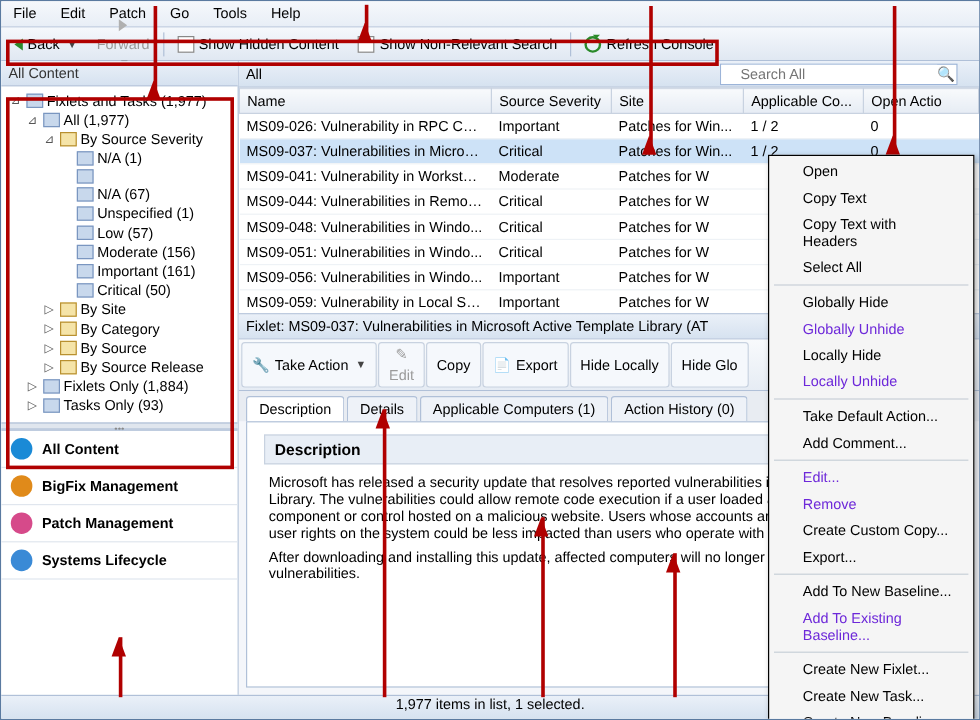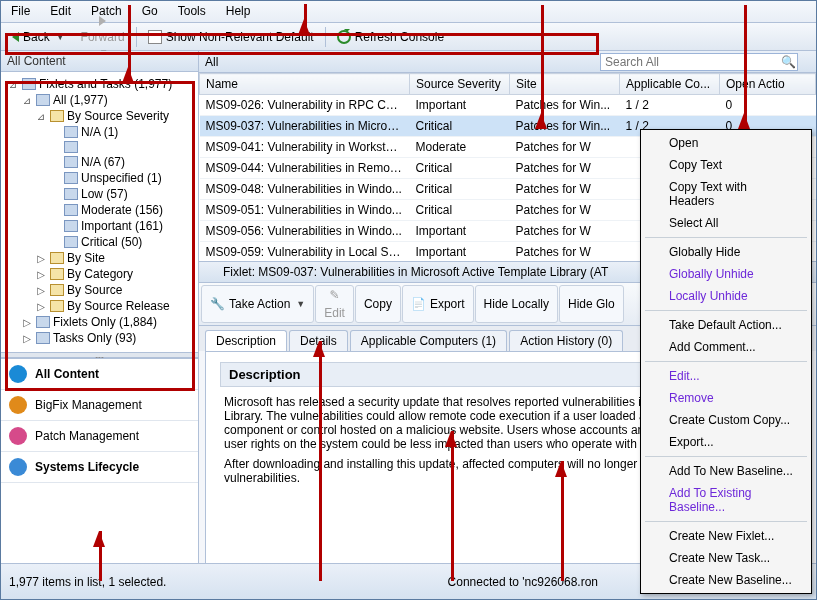--- a/index.html
+++ b/index.html
@@ -22,49 +22,49 @@
 
 .left-col { width:198px; border-right:1px solid #b0c0d8; display:flex; flex-direction:column; background:#fff;}
 .panelhead { background:linear-gradient(#eaf0f8,#d6e2f0); border-bottom:1px solid #b0c0d8; padding:3px 6px; font-size:12px; color:#333;}
 .tree { flex:0 0 auto; overflow:hidden; padding:4px 2px; font-size:12px; height:280px;}
 .tree-row { display:flex; align-items:center; white-space:nowrap; padding:1px 0;}
 .tw { display:inline-block; width:12px; text-align:center; color:#555; font-size:10px;}
 .ticon { width:14px;height:12px;background:#f0d070;border:1px solid #b89030;margin:0 3px;}
 .ticon.folder{background:#f5e4a8;}
 .ticon.node{background:#c8d8ec;border-color:#7a96c0;}
 .domain-list { border-top:1px solid #b0c0d8; }
-.domain-item { display:flex; align-items:center; padding:6px 8px; border-bottom:1px solid #e0e6ee; gap:8px; cursor:default;}
+.domain-item { display:flex; align-items:center; padding:6px 8px; border-bottom:1px solid #e0e6ee; gap:8px; cursor:default;font-weight:bold;}
 .domain-item.bold { font-weight:bold; }
 .dicon { width:18px;height:18px;border-radius:50%; }
 
 .right-col { flex:1; display:flex; flex-direction:column; position:relative;}
 .listhead { display:flex; background:linear-gradient(#eaf0f8,#d6e2f0); border-bottom:1px solid #b0c0d8; height:22px; align-items:center;}
 .listhead .lbl{ padding:3px 6px; }
 .search { margin-left:auto; display:flex; align-items:center; border:1px solid #9cb4d8; background:#fff; height:18px; margin-right:18px;}
-.search input{ border:none; outline:none; font-size:12px; width:180px; padding:1px 4px;}
+.search input{ border:none; outline:none; font-size:12px; width:180px; padding:1px 16px;}
 .search .mag{ width:16px; font-size:12px; text-align:center; color:#555;}
 
 .grid { flex:0 0 auto; height:188px; overflow:hidden; position:relative;}
 table { border-collapse:collapse; width:100%; table-layout:fixed;}
 th { background:linear-gradient(#f8fafc,#e6ecf4); border:1px solid #c8d2e0; padding:3px 6px; text-align:left; font-weight:normal; font-size:12px; white-space:nowrap; overflow:hidden;}
 td { border-bottom:1px solid #eef2f6; padding:3px 6px; font-size:12px; white-space:nowrap; overflow:hidden; text-overflow:ellipsis;}
 tr.sel td { background:#cde2f7; }
 
 .detail { flex:1; border-top:1px solid #b0c0d8; display:flex; flex-direction:column; overflow:hidden; background:#f4f6fa;}
-.detail-title { background:linear-gradient(#eaf0f8,#d6e2f0); padding:3px 24px; font-size:12px; border-bottom:1px solid #b0c0d8;}
+.detail-title { background:linear-gradient(#eaf0f8,#d6e2f0); padding:3px 6px; font-size:12px; border-bottom:1px solid #b0c0d8;}
 .detail-tb { display:flex; background:linear-gradient(#f8fafc,#e6ecf4); border-bottom:1px solid #b0c0d8; padding:2px; gap:1px;}
 .detail-tb .tbtn{ border:1px solid #c8d2e0; background:#f5f8fc; padding:2px 8px; font-size:12px;}
 .tabs { display:flex; background:#e8ecf2; padding:4px 6px 0 6px; gap:2px;}
 .tab { padding:3px 10px; border:1px solid #b0c0d8; border-bottom:none; background:#eef2f8; border-radius:3px 3px 0 0; font-size:12px;}
 .tab.active{ background:#fff; }
 .doc { flex:1; background:#fff; margin:0 6px 6px 6px; border:1px solid #b0c0d8; padding:10px 14px; overflow:hidden;}
 .doc h3{ background:#e8eef6; border:1px solid #c8d2e0; padding:4px 8px; margin-bottom:8px; font-size:13px; font-weight:bold;}
 .doc p{ font-size:12px; margin:6px 4px;}
 
-.statusbar { position:absolute; bottom:0; left:0; right:0; height:36px; background:linear-gradient(#eaf0f8,#d6e2f0); border-top:1px solid #b0c0d8; display:flex; align-items:center; padding:0 8px; font-size:12px; gap:20px;}
+.statusbar { position:absolute; bottom:0; left:0; right:0; height:20px; background:linear-gradient(#eaf0f8,#d6e2f0); border-top:1px solid #b0c0d8; display:flex; align-items:center; padding:0 8px; font-size:12px; gap:20px;flex-direction:column;}
 .statusbar .r{ margin-left:auto; margin-right:210px;}
 
 .ctxmenu { position:absolute; right:4px; top:128px; width:172px; background:#f5f5f5; border:1px solid #000000; box-shadow:2px 2px 5px rgba(0,0,0,.3); z-index:50; padding:2px;}
 .ctxmenu .mi{ padding:4px 14px 4px 26px; font-size:12px; cursor:default;}
 .ctxmenu .mi.dis{ color:#6d28d9; }
 .ctxmenu .msep{ height:1px; background:#c8d0d8; margin:3px 2px;}
 
 .annot { position:absolute; border:3px solid #b00000; pointer-events:none; z-index:40;}
 .arrow-a { position:absolute; width:0;height:0; border-left:6px solid transparent; border-right:6px solid transparent; border-bottom:16px solid #b00000; z-index:41; pointer-events:none;}
 .arrow-stem { position:absolute; width:3px; background:#b00000; z-index:41; pointer-events:none;}
@@ -90,21 +90,25 @@
       <span class="dd">▼</span>
     </div>
   <div class="tbtn disabled">
       <span class="arrow-right" style="border-left-color:#b0b0b0"></span>
       <span>Forward</span>
       <span class="dd">▼</span>
     </div>
   <div class="tsep"></div>
   <div class="tbtn">
       <span class="icon-doc"></span>
-      <span>Show Non-Relevant Default</span>
+      <span>Show Hidden Content</span>
+    </div>
+  <div class="tbtn">
+      <span class="icon-doc"></span>
+      <span>Show Non-Relevant Search</span>
     </div>
   <div class="tsep"></div>
   <div class="tbtn">
       <span class="icon-refresh"></span>
       <span>Refresh Console</span>
     </div>
 </div>
 
 <div class="body-row">
 
@@ -337,20 +341,21 @@
 </div>
 
 <div class="ctxmenu" id="ctx">
     <div class="mi">Open</div>
     <div class="mi">Copy Text</div>
     <div class="mi">Copy Text with Headers</div>
     <div class="mi">Select All</div>
     <div class="msep"></div>
     <div class="mi">Globally Hide</div>
     <div class="mi dis">Globally Unhide</div>
+    <div class="mi">Locally Hide</div>
     <div class="mi dis">Locally Unhide</div>
     <div class="msep"></div>
     <div class="mi">Take Default Action...</div>
     <div class="mi">Add Comment...</div>
     <div class="msep"></div>
     <div class="mi dis">Edit...</div>
     <div class="mi dis">Remove</div>
     <div class="mi">Create Custom Copy...</div>
     <div class="mi">Export...</div>
     <div class="msep"></div>

